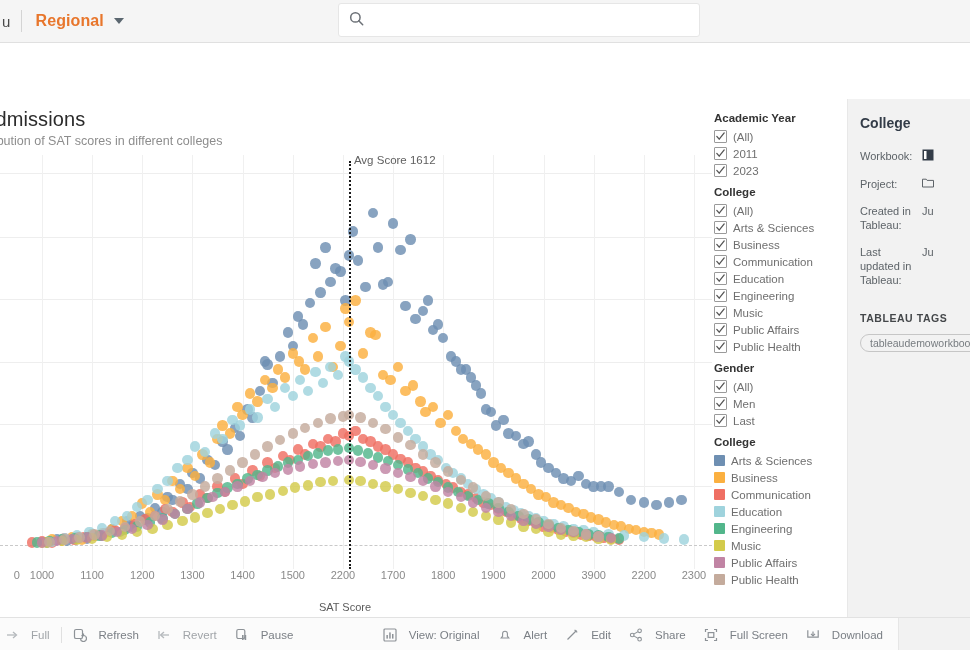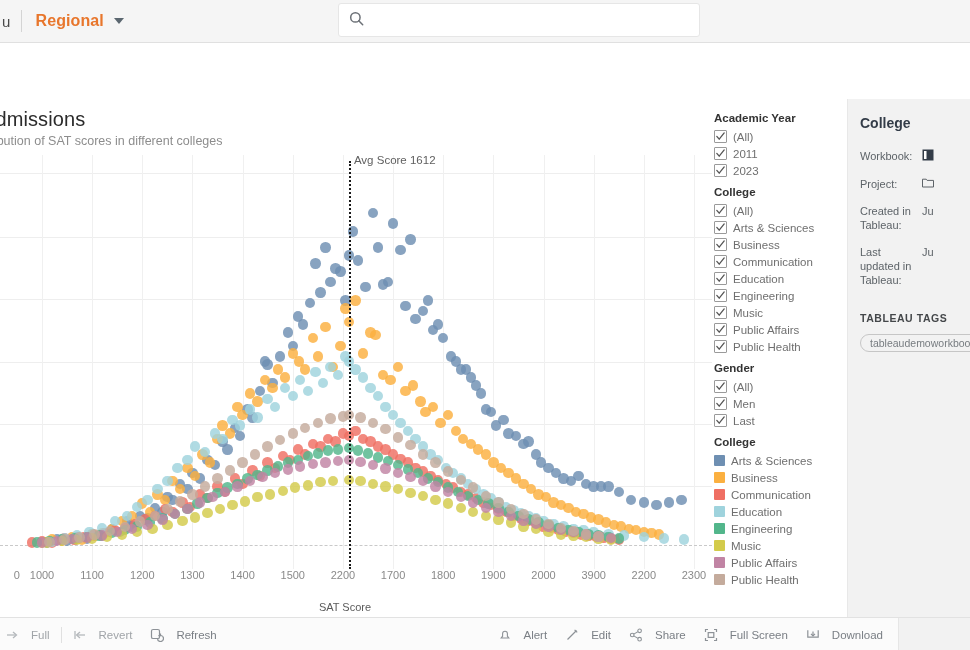--- a/index.html
+++ b/index.html
@@ -947,41 +947,62 @@
     <div class="tb-item" style="margin-left: -4px;">
         <span style="display: inline-flex; margin-right: 6px;">
           <svg width="14" height="14" viewBox="0 0 14 14">
             <path d="M2 7 L11 7" stroke="#b4b8bc" stroke-width="1.3" fill="none"></path>
             <polyline points="8,4 11.5,7 8,10" fill="none" stroke="#b4b8bc" stroke-width="1.3"></polyline>
           </svg>
         </span>
         <span>Full</span>
       </div>
       <div class="tb-vsep"></div>
+      <div class="tb-item active">
+        <span style="display: inline-flex; margin-right: 6px;">
+          <svg width="14" height="14" viewBox="0 0 14 14">
+            <rect x="1.5" y="1.5" width="8" height="9" rx="1.6" fill="none" stroke="#8d9297" stroke-width="1.2"></rect>
+            <path d="M7.5 10.5 a3 3 0 1 0 3 -3" fill="none" stroke="#8d9297" stroke-width="1.2"></path>
+            <polyline points="10.5,5.4 10.5,7.6 8.4,7.6" fill="none" stroke="#8d9297" stroke-width="1.2"></polyline>
+          </svg>
+        </span>
+        <span>Refresh</span>
+      </div>
       <div class="tb-item">
         <span style="display: inline-flex; margin-right: 6px;">
           <svg width="14" height="14" viewBox="0 0 14 14">
             <line x1="2" y1="3" x2="2" y2="11" stroke="#b4b8bc" stroke-width="1.3"></line>
             <path d="M12 7 L4 7" stroke="#b4b8bc" stroke-width="1.3" fill="none"></path>
             <polyline points="7,4 3.6,7 7,10" fill="none" stroke="#b4b8bc" stroke-width="1.3"></polyline>
           </svg>
         </span>
         <span>Revert</span>
       </div>
       <div class="tb-item active">
         <span style="display: inline-flex; margin-right: 6px;">
           <svg width="14" height="14" viewBox="0 0 14 14">
-            <rect x="1.5" y="1.5" width="8" height="9" rx="1.6" fill="none" stroke="#8d9297" stroke-width="1.2"></rect>
-            <path d="M7.5 10.5 a3 3 0 1 0 3 -3" fill="none" stroke="#8d9297" stroke-width="1.2"></path>
-            <polyline points="10.5,5.4 10.5,7.6 8.4,7.6" fill="none" stroke="#8d9297" stroke-width="1.2"></polyline>
-          </svg>
-        </span>
-        <span>Refresh</span>
+            <rect x="1.8" y="1.5" width="8" height="9" rx="1.6" fill="none" stroke="#8d9297" stroke-width="1.2"></rect>
+            <rect x="7" y="7" width="1.6" height="5" fill="#8d9297"></rect>
+            <rect x="9.6" y="7" width="1.6" height="5" fill="#8d9297"></rect>
+          </svg>
+        </span>
+        <span>Pause</span>
       </div>
       <div class="tb-spacer"></div>
+      <div class="tb-item active">
+        <span style="display: inline-flex; margin-right: 6px;">
+          <svg width="14" height="14" viewBox="0 0 14 14">
+            <rect x="1" y="1" width="12" height="12" rx="1" fill="none" stroke="#8d9297" stroke-width="1.2"></rect>
+            <rect x="3.4" y="7" width="1.5" height="3.6" fill="#8d9297"></rect>
+            <rect x="6.2" y="4.4" width="1.5" height="6.2" fill="#8d9297"></rect>
+            <rect x="9" y="6" width="1.5" height="4.6" fill="#8d9297"></rect>
+          </svg>
+        </span>
+        <span>View: Original</span>
+      </div>
       <div class="tb-item active">
         <span style="display: inline-flex; margin-right: 6px;">
           <svg width="14" height="14" viewBox="0 0 14 14">
             <path d="M3.2 10 L10.8 10 L9.4 8.2 L9.4 5.6 a2.4 2.4 0 0 0 -4.8 0 L4.6 8.2 Z" fill="none" stroke="#8d9297" stroke-width="1.1"></path>
           </svg>
         </span>
         <span>Alert</span>
       </div>
       <div class="tb-item active">
         <span style="display: inline-flex; margin-right: 6px;">

